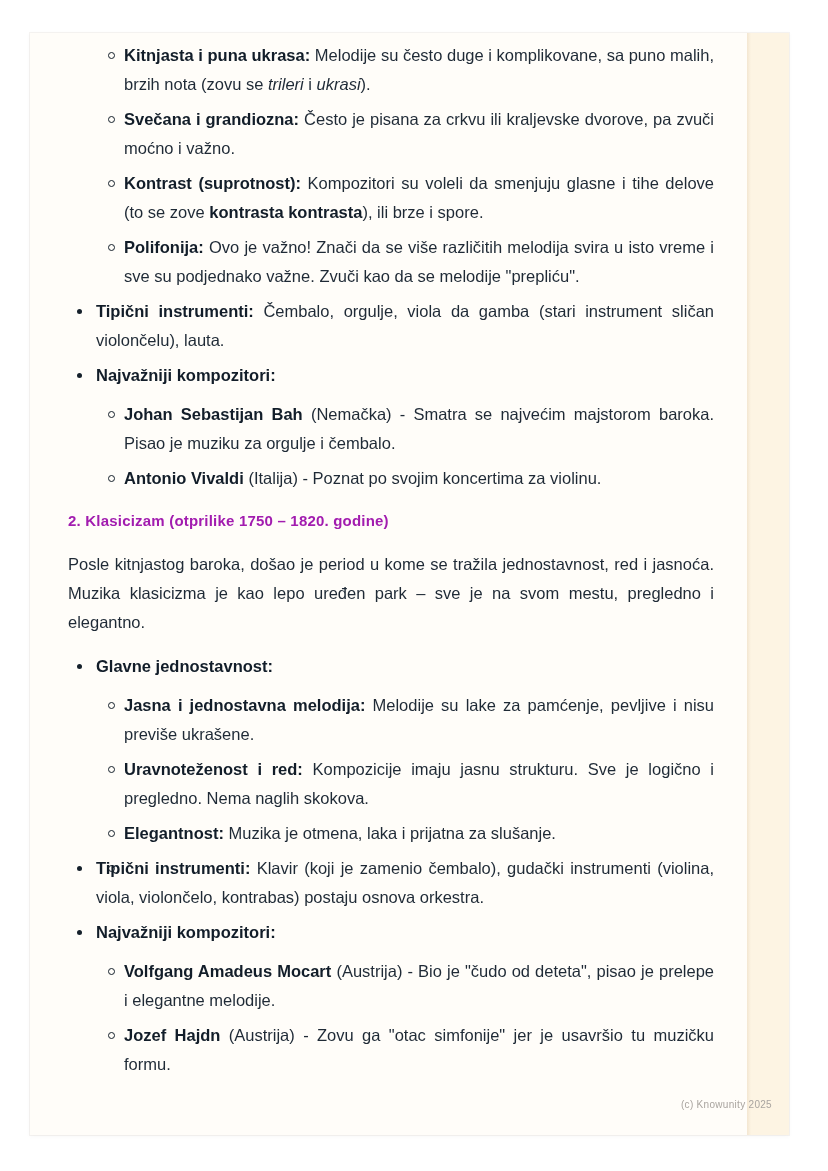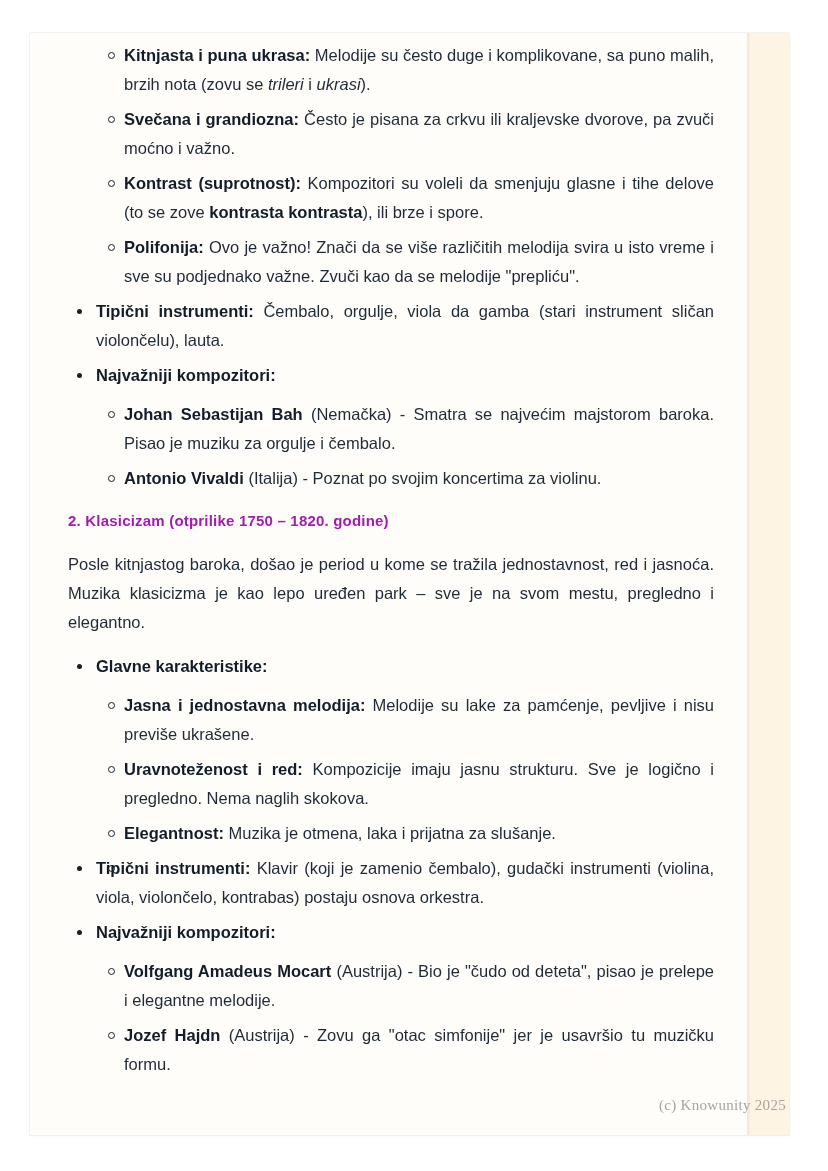--- a/index.html
+++ b/index.html
@@ -77,27 +77,26 @@
     color: #a21caf;
     letter-spacing: 0.2px;
     margin: 13px 0 14px 0;
   }
   .para {
     text-align: justify;
     margin: 0 0 15px 0;
   }
   .watermark {
     position: absolute;
-    right: 3px;
+    right: 17px;
     top: 1066px;
-    font-size: 15px;
+    font-size: 10px;
     line-height: 12px;
     color: #a9a49f;
     letter-spacing: 0.3px;
-    font-family: Liberation Serif, serif;
   }
 </style>
 </head>
 <body>
 
 <div class="photo">
   <div class="strip"></div>
 
   <div class="content">
 
@@ -115,21 +114,21 @@
         <div class="item lvl2"><span class="marker"></span><span><b>Johan Sebastijan Bah</b><span> (Nemačka) - Smatra se najvećim majstorom baroka. Pisao je muziku za orgulje i čembalo.</span></span></div>
         <div class="item lvl2"><span class="marker"></span><span><b>Antonio Vivaldi</b><span> (Italija) - Poznat po svojim koncertima za violinu.</span></span></div>
       </div>
     </div>
 
     <div class="heading">2. Klasicizam (otprilike 1750 – 1820. godine)</div>
 
     <p class="para">Posle kitnjastog baroka, došao je period u kome se tražila jednostavnost, red i jasnoća. Muzika klasicizma je kao lepo uređen park – sve je na svom mestu, pregledno i elegantno.</p>
 
     <div class="list">
-      <div class="item lvl1"><span class="marker"></span><b>Glavne karakteristike:</b></div>
+      <div class="item lvl1"><span class="marker"></span><b>Glavne jednostavnost:</b></div>
       <div class="list sublist-nested">
         <div class="item lvl2"><span class="marker"></span><span><b>Jasna i jednostavna melodija:</b><span> Melodije su lake za pamćenje, pevljive i nisu previše ukrašene.</span></span></div>
         <div class="item lvl2"><span class="marker"></span><span><b>Uravnoteženost i red:</b><span> Kompozicije imaju jasnu strukturu. Sve je logično i pregledno. Nema naglih skokova.</span></span></div>
         <div class="item lvl2"><span class="marker"></span><span><b>Elegantnost:</b><span> Muzika je otmena, laka i prijatna za slušanje.</span></span></div>
         <div class="item lvl2"><span class="marker"></span></div>
       </div>
       <div class="item lvl1"><span class="marker"></span><span><b>Tipični instrumenti:</b><span> Klavir (koji je zamenio čembalo), gudački instrumenti (violina, viola, violončelo, kontrabas) postaju osnova orkestra.</span></span></div>
       <div class="item lvl1"><span class="marker"></span><b>Najvažniji kompozitori:</b></div>
       <div class="list sublist-nested">
         <div class="item lvl2"><span class="marker"></span><span><b>Volfgang Amadeus Mocart</b><span> (Austrija) - Bio je "čudo od deteta", pisao je prelepe i elegantne melodije.</span></span></div>

